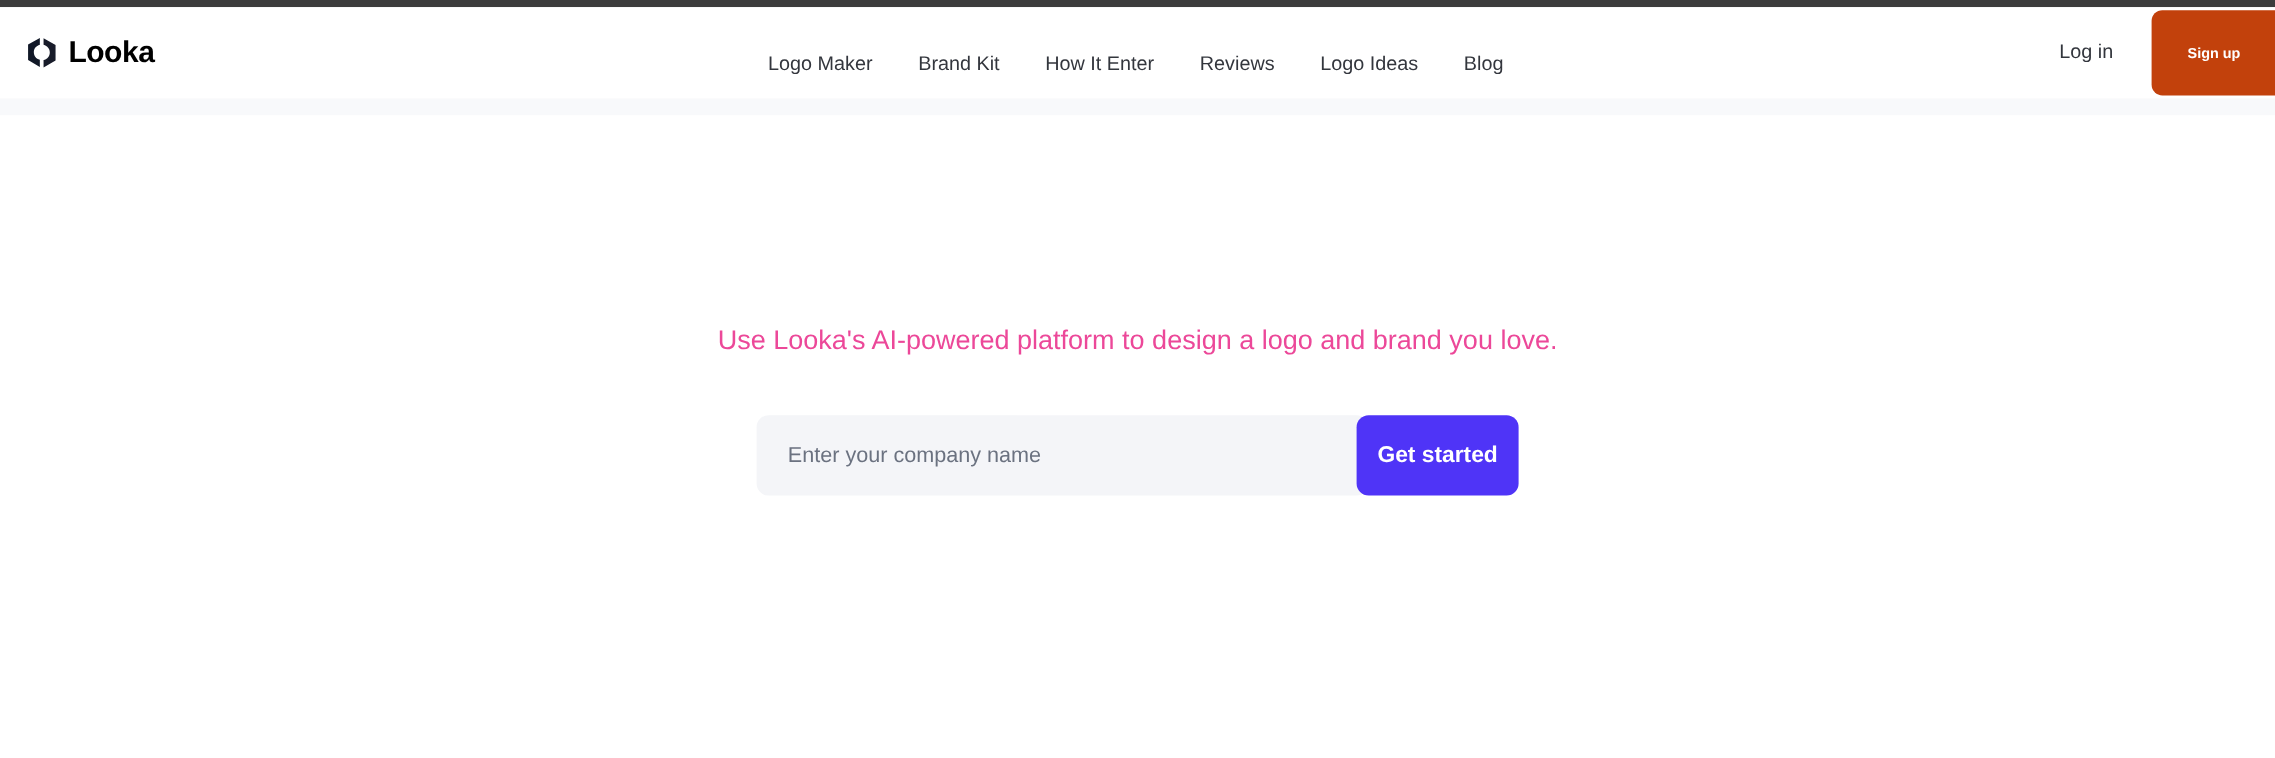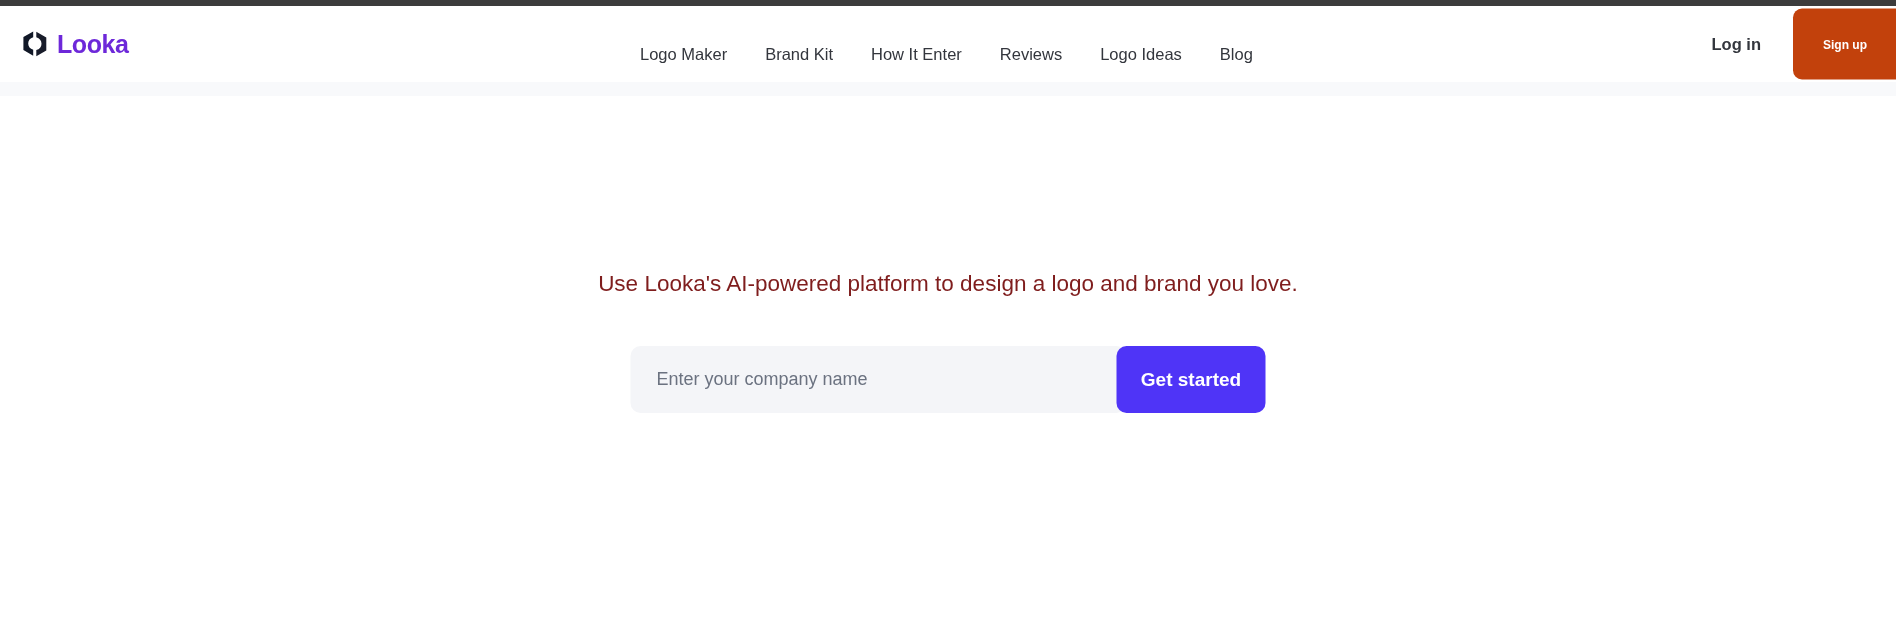--- a/index.html
+++ b/index.html
@@ -56,21 +56,21 @@
     text-decoration: none;
   }
   .brand-mark {
     width: 26px;
     height: 27px;
     display: block;
   }
   .brand-name {
     font-size: 25px;
     font-weight: bold;
-    color: #6d28d9;
+    color: #000000;
     letter-spacing: -0.4px;
     line-height: 1;
   }
 
   .nav {
     position: absolute;
     left: 640px;
     top: 50%;
     transform: translateY(-50%);
     display: flex;
@@ -95,21 +95,20 @@
     align-items: center;
     gap: 0;
   }
   .login-link {
     font-size: 16.5px;
     color: #33363d;
     text-decoration: none;
     white-space: nowrap;
     cursor: pointer;
     margin-right: 32px;
-    font-weight: bold;
   }
   .signup-btn {
     width: 104px;
     height: 71px;
     background: #c2410c;
     color: #ffffff;
     border: none;
     border-radius: 9px 0 0 9px;
     font-family: "Liberation Sans", sans-serif;
     font-size: 12px;
@@ -136,21 +135,21 @@
     font-weight: bold;
     color: #111827;
     letter-spacing: -1.3px;
     line-height: 1.1;
     white-space: nowrap;
   }
   .hero-sub {
     position: absolute;
     top: 172px; left: 0; right: 0;
     font-size: 22.5px;
-    color: #7f1d1d;
+    color: #ec4899;
     line-height: 1.4;
     white-space: nowrap;
   }
 
   .hero-form {
     position: absolute;
     top: 250px;
     left: 50%;
     transform: translateX(-50%);
     display: flex;
@@ -165,21 +164,21 @@
     border: none;
     border-radius: 10px;
     padding: 0 26px;
     font-family: "Liberation Sans", sans-serif;
     font-size: 18px;
     color: #33363d;
     outline: none;
   }
   .company-input::placeholder { color: #6b7280; }
   .get-started-btn {
-    width: 149px;
+    width: 135px;
     height: 67px;
     margin-left: -10px;
     background: #4f34f7;
     color: #ffffff;
     border: none;
     border-radius: 10px;
     font-family: "Liberation Sans", sans-serif;
     font-size: 19px;
     font-weight: bold;
     cursor: pointer;

